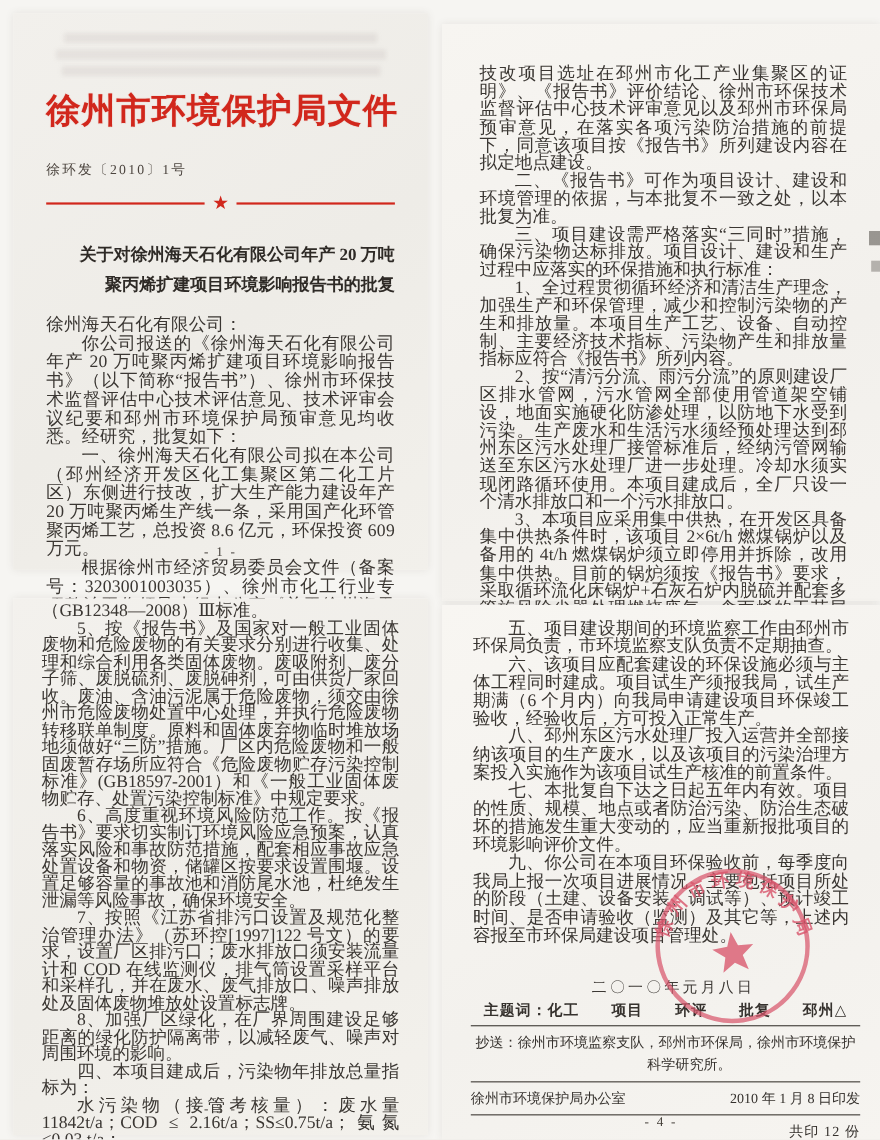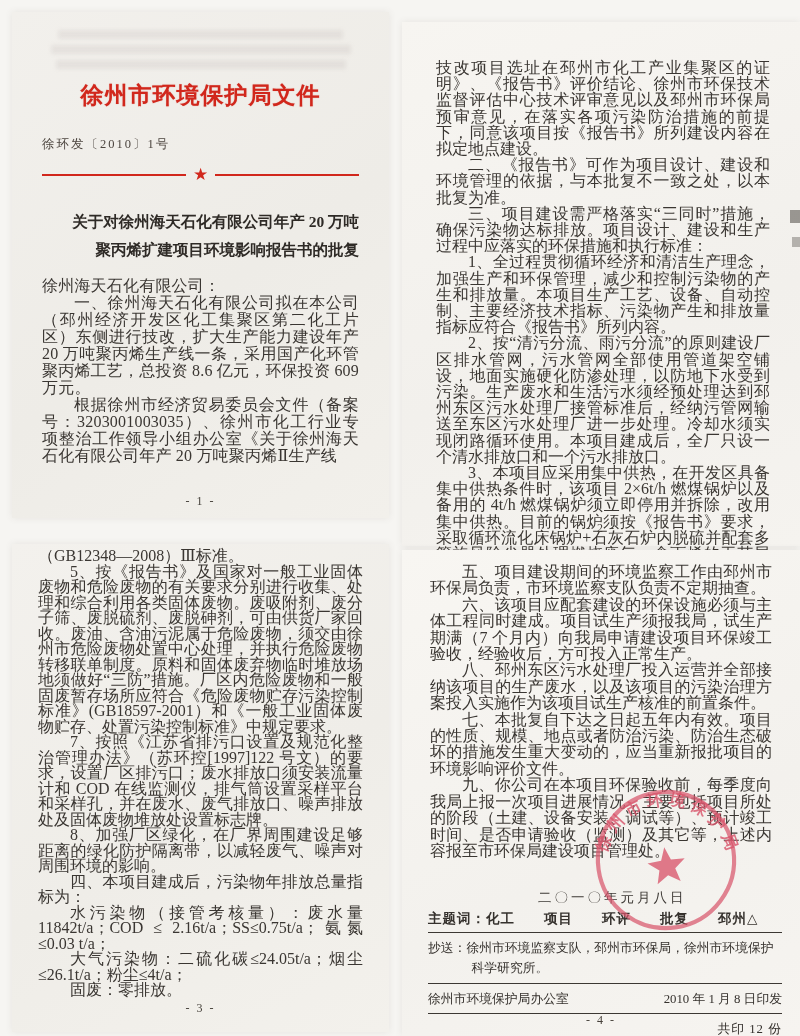--- a/index.html
+++ b/index.html
@@ -47,21 +47,21 @@
     filter:blur(2px);border-radius:2px;
   }
   .ghost i:nth-child(1){width:285px;}
   .ghost i:nth-child(2){width:300px;}
   .ghost i:nth-child(3){width:290px;}
 
   .banner{
     margin-top:8px;
     text-align:center;
     color:#d1271c;
-    font-size:23px;font-weight:bold;
+    font-size:31px;font-weight:bold;
     letter-spacing:1px;line-height:1.25;
     text-shadow:0 0 1px rgba(209,39,28,0.45);
     white-space:nowrap;
   }
   .docnum{
     margin-top:25px;
     font-size:12.5px;color:#4c453f;letter-spacing:2px;
   }
   .divider{
     margin-top:14px;display:flex;align-items:center;gap:7px;
@@ -97,21 +97,21 @@
   .seal{
     position:absolute;left:188px;top:236px;
     width:152px;height:148px;
     transform:rotate(-8deg);
     z-index:2;
   }
   .tail{
     position:absolute;left:26px;right:18px;top:360px;
     font-size:12.8px;color:#35312d;
   }
-  .trow{border-bottom:1.6px solid #3c3833;}
+  .trow{border-bottom:1.6px solid #3c3833;text-align:center;}
   .tkeywords{font-weight:bold;font-size:13.5px;padding-bottom:4px;letter-spacing:1px;}
   .tcc{padding:5px 0 4px 0;line-height:1.6;}
   .tcc .ccwrap{display:block;padding-left:3.4em;text-indent:-3.4em;}
   .tissuer{display:flex;justify-content:space-between;padding:7px 0 5px;}
   .tcopies{border-bottom:none;text-align:right;padding-top:7px;letter-spacing:1px;}
 
   .artifact{position:absolute;background:#4e4a45;}
   .a1{left:790px;top:210px;width:10px;height:13px;opacity:.55;}
   .a2{left:792px;top:237px;width:8px;height:10px;opacity:.38;}
 </style>
@@ -133,20 +133,21 @@
       <span class="star">★</span>
       <span class="line"></span>
     </div>
     <div class="title">
       <div>关于对徐州海天石化有限公司年产 20 万吨</div>
       <div>聚丙烯扩建项目环境影响报告书的批复</div>
     </div>
     <div class="bodytext p1body">
       <p class="salutation">徐州海天石化有限公司：</p>
       <div>
+          <p class="indent">你公司报送的《徐州海天石化有限公司年产 20 万吨聚丙烯扩建项目环境影响报告书》（以下简称“报告书”）、徐州市环保技术监督评估中心技术评估意见、技术评审会议纪要和邳州市环境保护局预审意见均收悉。经研究，批复如下：</p>
           <p class="indent">一、徐州海天石化有限公司拟在本公司（邳州经济开发区化工集聚区第二化工片区）东侧进行技改，扩大生产能力建设年产 20 万吨聚丙烯生产线一条，采用国产化环管聚丙烯工艺，总投资 8.6 亿元，环保投资 609 万元。</p>
           <p class="indent">根据徐州市经济贸易委员会文件（备案号：3203001003035）、徐州市化工行业专项整治工作领导小组办公室《关于徐州海天石化有限公司年产 20 万吨聚丙烯Ⅱ生产线</p>
         </div>
     </div>
     <div class="pageno p1no">- 1 -</div>
   </div>
 
   <div class="sheet sheet-p2">
 
     <div class="bodytext p2body">
@@ -161,36 +162,37 @@
         </div>
     </div>
     <div class="pageno p2no">- 2 -</div>
   </div>
 
   <div class="sheet sheet-p3">
     <div class="bodytext p3body">
       <div>
           <p>（GB12348—2008）Ⅲ标准。</p>
           <p class="indent">5、按《报告书》及国家对一般工业固体废物和危险废物的有关要求分别进行收集、处理和综合利用各类固体废物。废吸附剂、废分子筛、废脱硫剂、废脱砷剂，可由供货厂家回收。废油、含油污泥属于危险废物，须交由徐州市危险废物处置中心处理，并执行危险废物转移联单制度。原料和固体废弃物临时堆放场地须做好“三防”措施。厂区内危险废物和一般固废暂存场所应符合《危险废物贮存污染控制标准》(GB18597-2001）和《一般工业固体废物贮存、处置污染控制标准》中规定要求。</p>
+          <p class="indent">6、高度重视环境风险防范工作。按《报告书》要求切实制订环境风险应急预案，认真落实风险和事故防范措施，配套相应事故应急处置设备和物资，储罐区按要求设置围堰。设置足够容量的事故池和消防尾水池，杜绝发生泄漏等风险事故，确保环境安全。</p>
           <p class="indent">7、按照《江苏省排污口设置及规范化整治管理办法》（苏环控[1997]122 号文）的要求，设置厂区排污口；废水排放口须安装流量计和 COD 在线监测仪，排气筒设置采样平台和采样孔，并在废水、废气排放口、噪声排放处及固体废物堆放处设置标志牌。</p>
           <p class="indent">8、加强厂区绿化，在厂界周围建设足够距离的绿化防护隔离带，以减轻废气、噪声对周围环境的影响。</p>
           <p class="indent">四、本项目建成后，污染物年排放总量指标为：</p>
           <p class="indent">水污染物（接管考核量）：废水量 11842t/a；COD ≤ 2.16t/a；SS≤0.75t/a；氨氮≤0.03 t/a；</p>
           <p class="indent">大气污染物：二硫化碳≤24.05t/a；烟尘≤26.1t/a；粉尘≤4t/a；</p>
           <p class="indent">固废：零排放。</p>
         </div>
     </div>
     <div class="pageno p3no">- 3 -</div>
   </div>
 
   <div class="sheet sheet-p4">
     <div class="bodytext p4body">
       <div>
           <p class="indent">五、项目建设期间的环境监察工作由邳州市环保局负责，市环境监察支队负责不定期抽查。</p>
-          <p class="indent">六、该项目应配套建设的环保设施必须与主体工程同时建成。项目试生产须报我局，试生产期满（7 个月内）向我局申请建设项目环保竣工验收，经验收后，方可投入正常生产。</p>
+          <p class="indent">六、该项目应配套建设的环保设施必须与主体工程同时建成。项目试生产须报我局，试生产期满（6 个月内）向我局申请建设项目环保竣工验收，经验收后，方可投入正常生产。</p>
           <p class="indent">八、邳州东区污水处理厂投入运营并全部接纳该项目的生产废水，以及该项目的污染治理方案投入实施作为该项目试生产核准的前置条件。</p>
           <p class="indent">七、本批复自下达之日起五年内有效。项目的性质、规模、地点或者防治污染、防治生态破坏的措施发生重大变动的，应当重新报批项目的环境影响评价文件。</p>
           <p class="indent">九、你公司在本项目环保验收前，每季度向我局上报一次项目进展情况，主要包括项目所处的阶段（土建、设备安装、调试等）、预计竣工时间、是否申请验收（监测）及其它等，上述内容报至市环保局建设项目管理处。</p>
         </div>
     </div>
     <div class="dateline">二〇一〇年元月八日</div>
 
     <svg class="seal" viewBox="0 0 150 150">
       <defs>
         <path id="sealArc" d="M 14 98 A 63 63 0 1 1 136 98" fill="none"></path>

